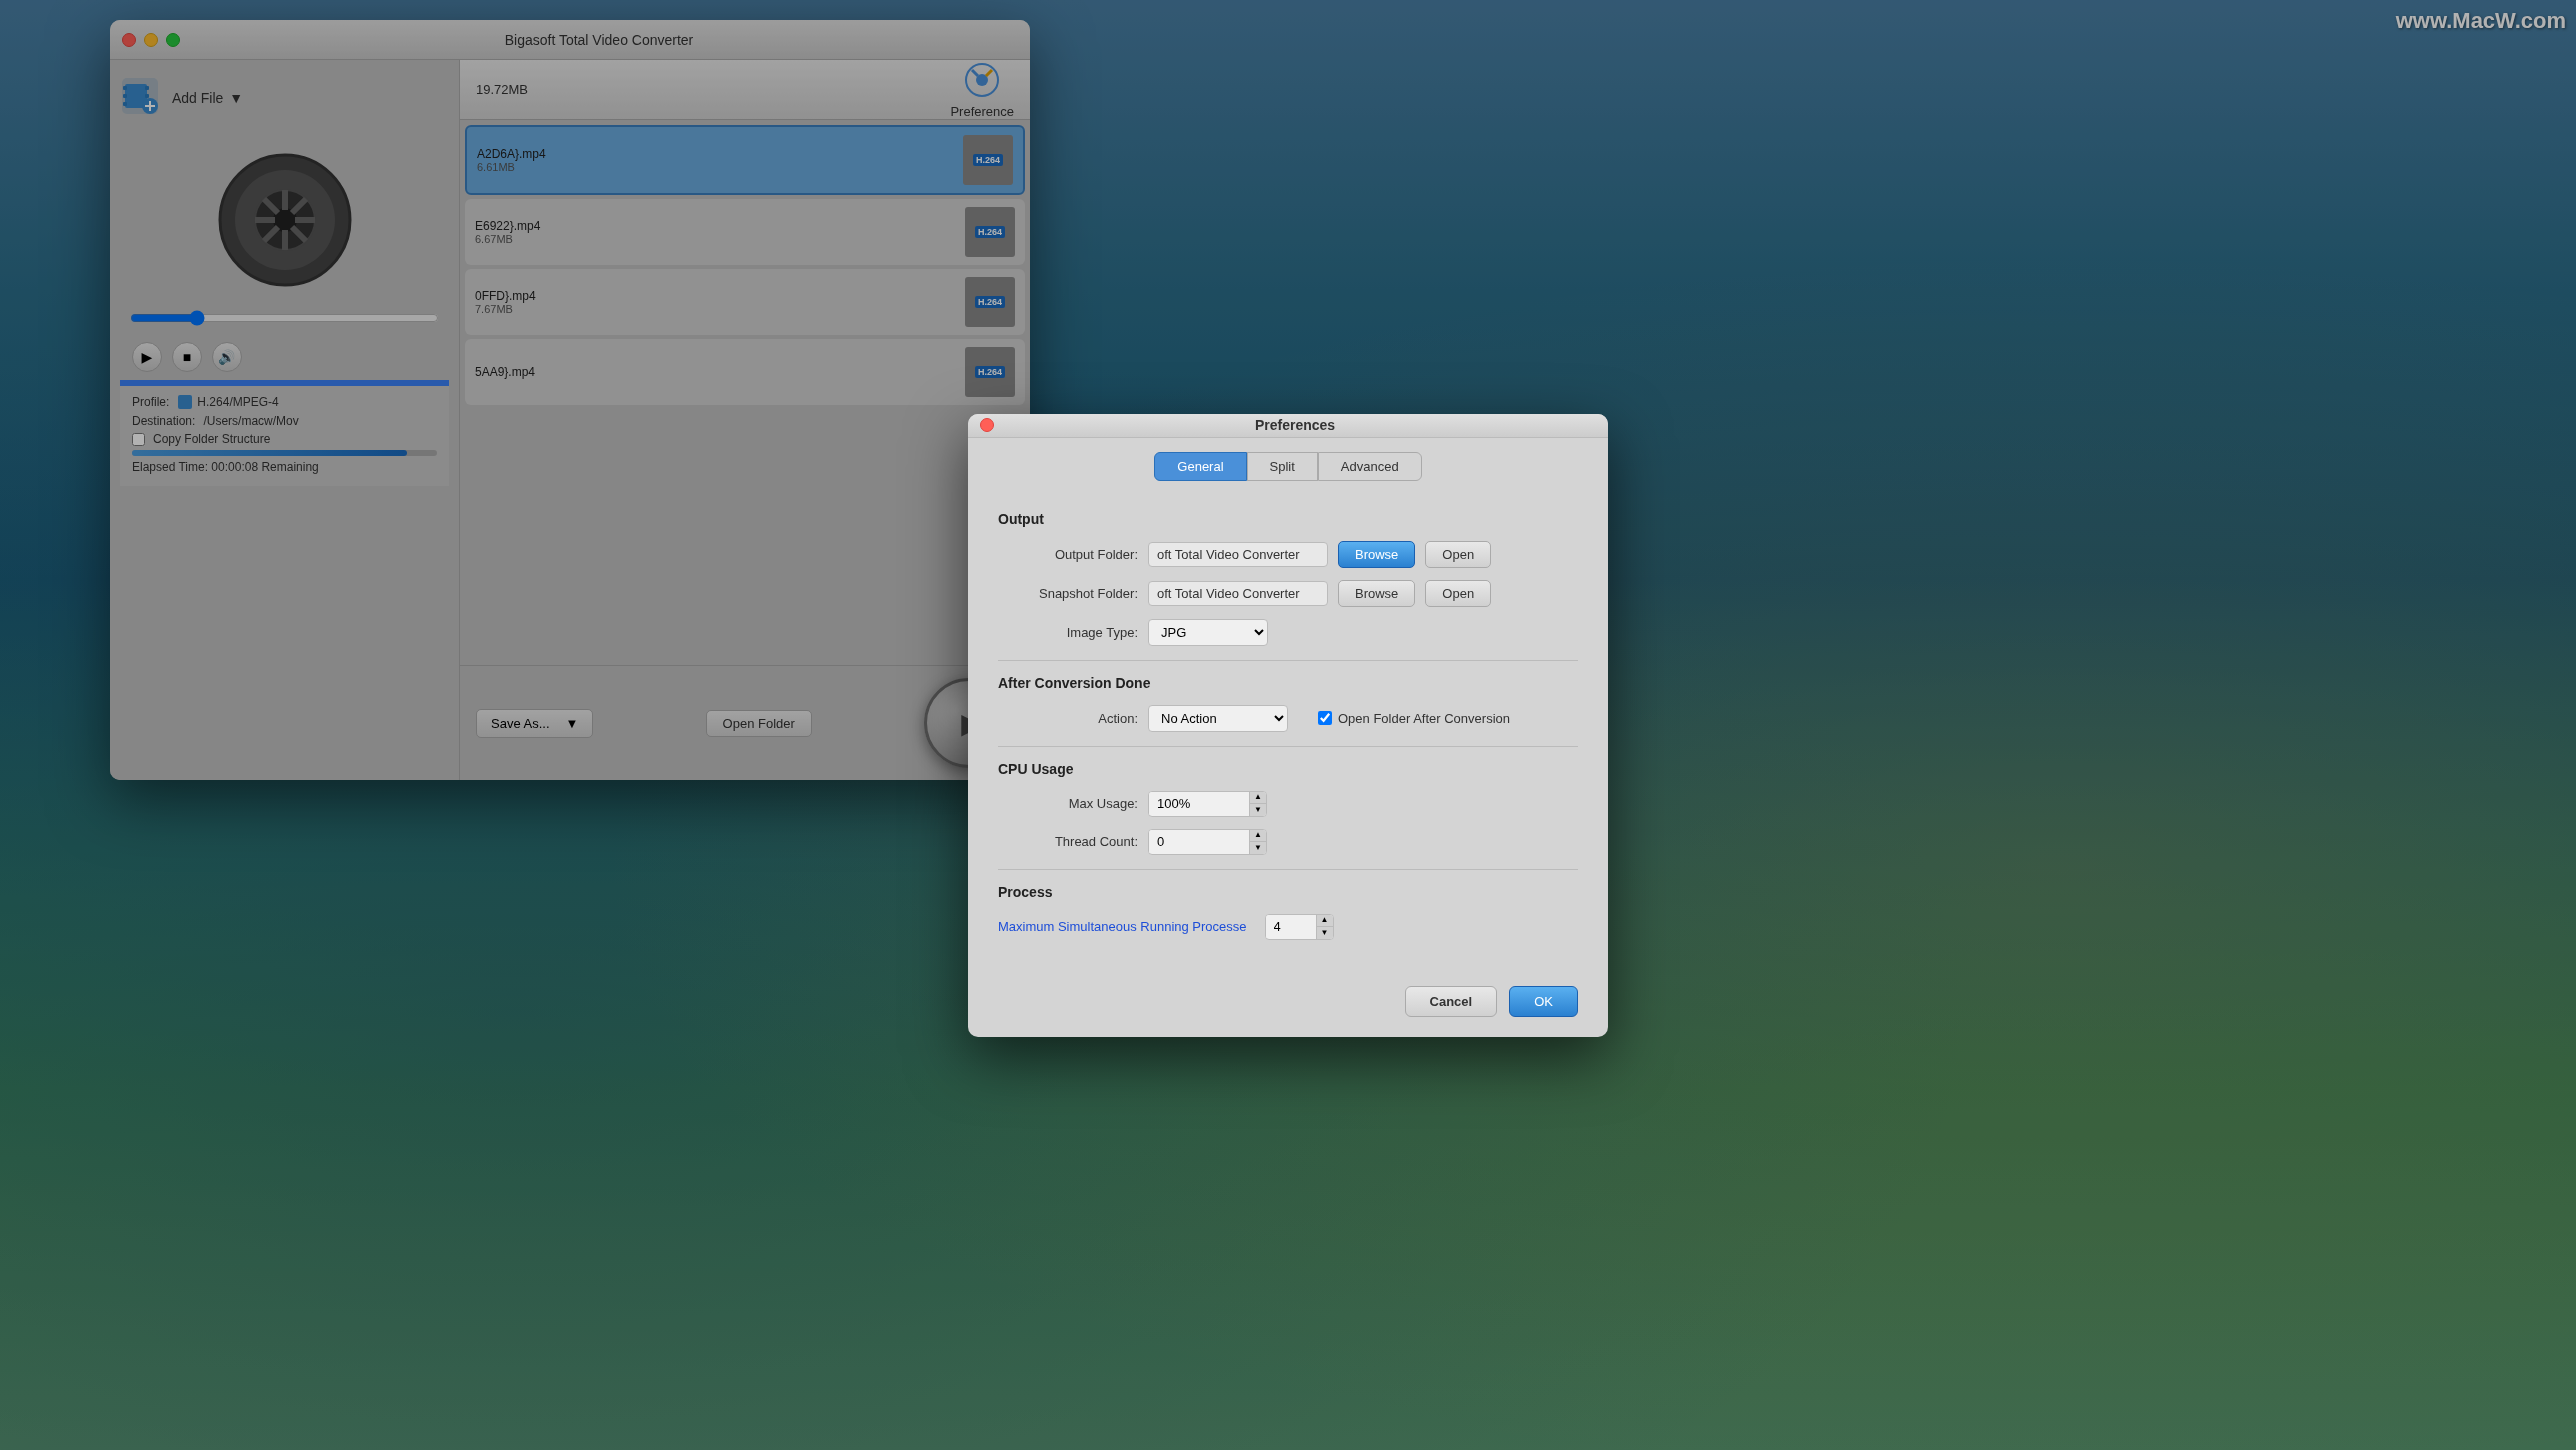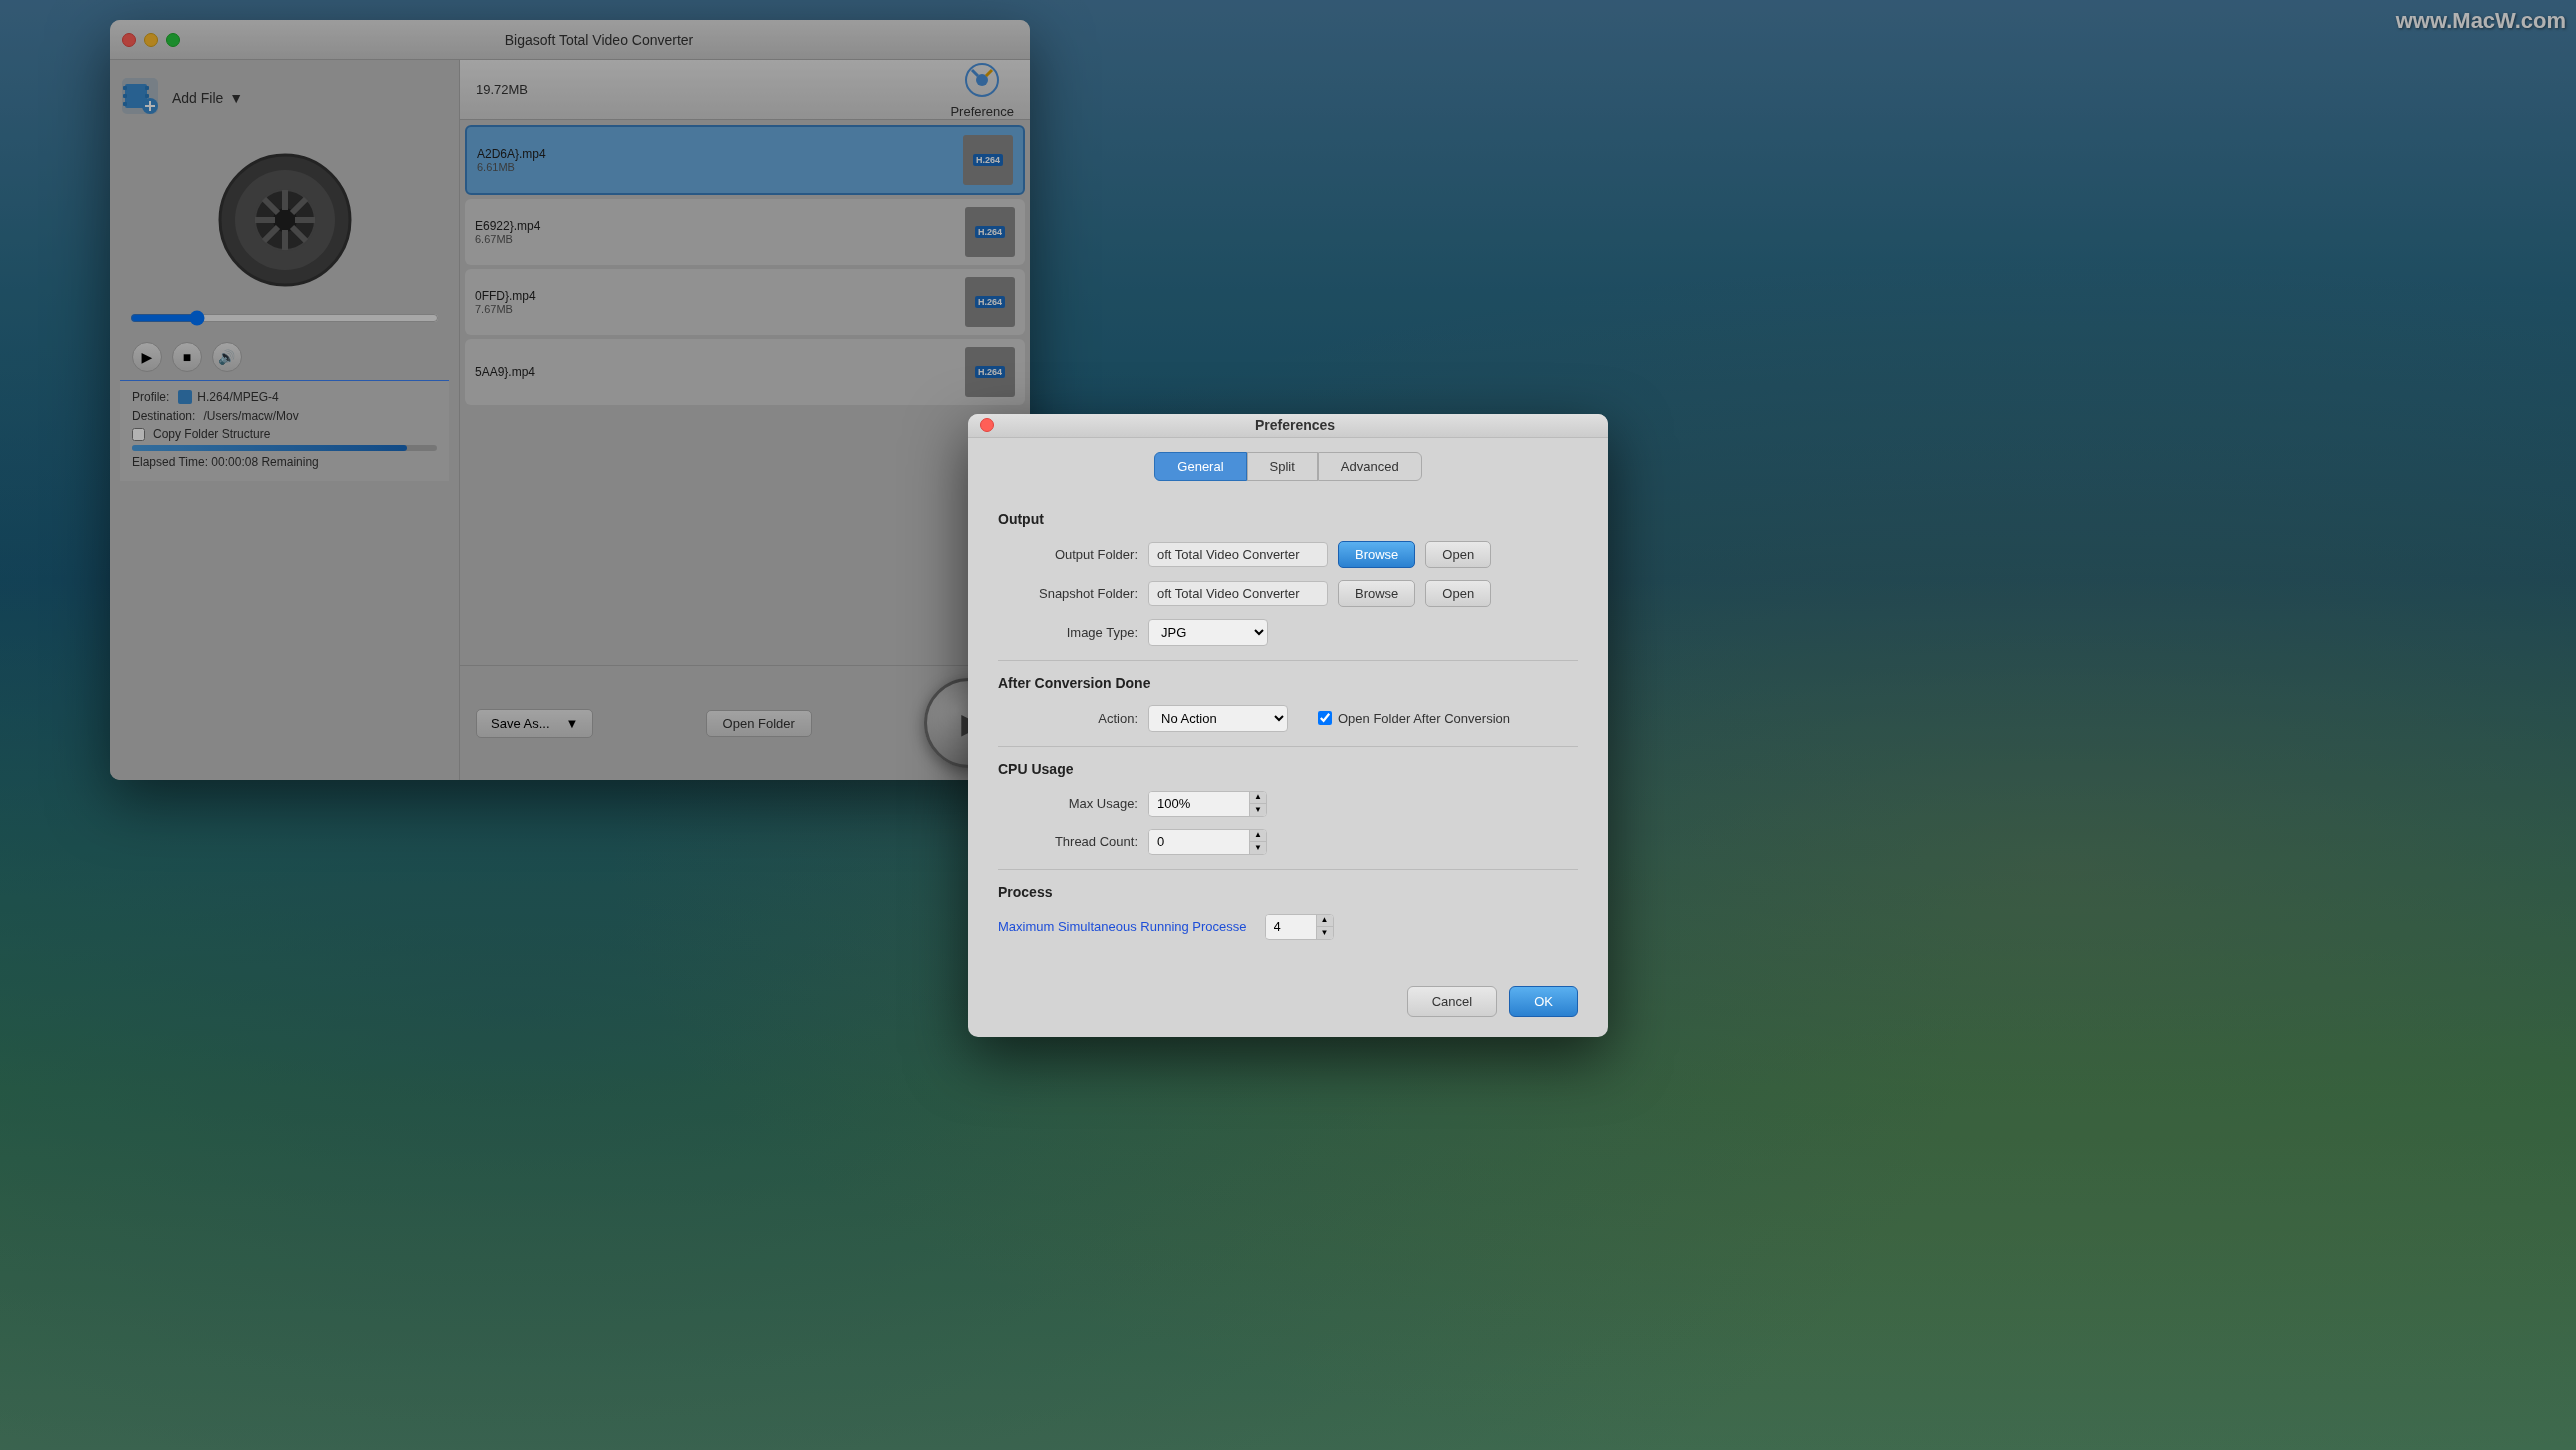--- a/index.html
+++ b/index.html
@@ -185,21 +185,21 @@
       align-items: center;
       justify-content: center;
       position: relative;
       overflow: hidden;
     }
 
     
     .bottom-bar {
       padding: 8px 12px;
       background: #c8c8c8;
-      border-top: 1px solid #3b82f6;
+      border-top: 6px solid #3b82f6;
       font-size: 12px;
       color: #333;
     }
 
     .profile-row, .dest-row, .copy-row, .elapsed-row {
       display: flex;
       align-items: center;
       gap: 8px;
       margin-bottom: 4px;
     }
@@ -483,20 +483,21 @@
       padding: 7px 24px;
       font-size: 13px;
       border-radius: 6px;
       cursor: pointer;
       border: 1px solid #aaa;
     }
 
     .cancel-btn {
       background: linear-gradient(180deg, #e8e8e8, #d0d0d0);
       color: #333;
+      font-weight: bold;
     }
 
     .ok-btn {
       background: linear-gradient(180deg, #5ab0f0, #2a80d0);
       color: white;
       border-color: #1a60b0;
     }
 
     
     .save-as-btn {

